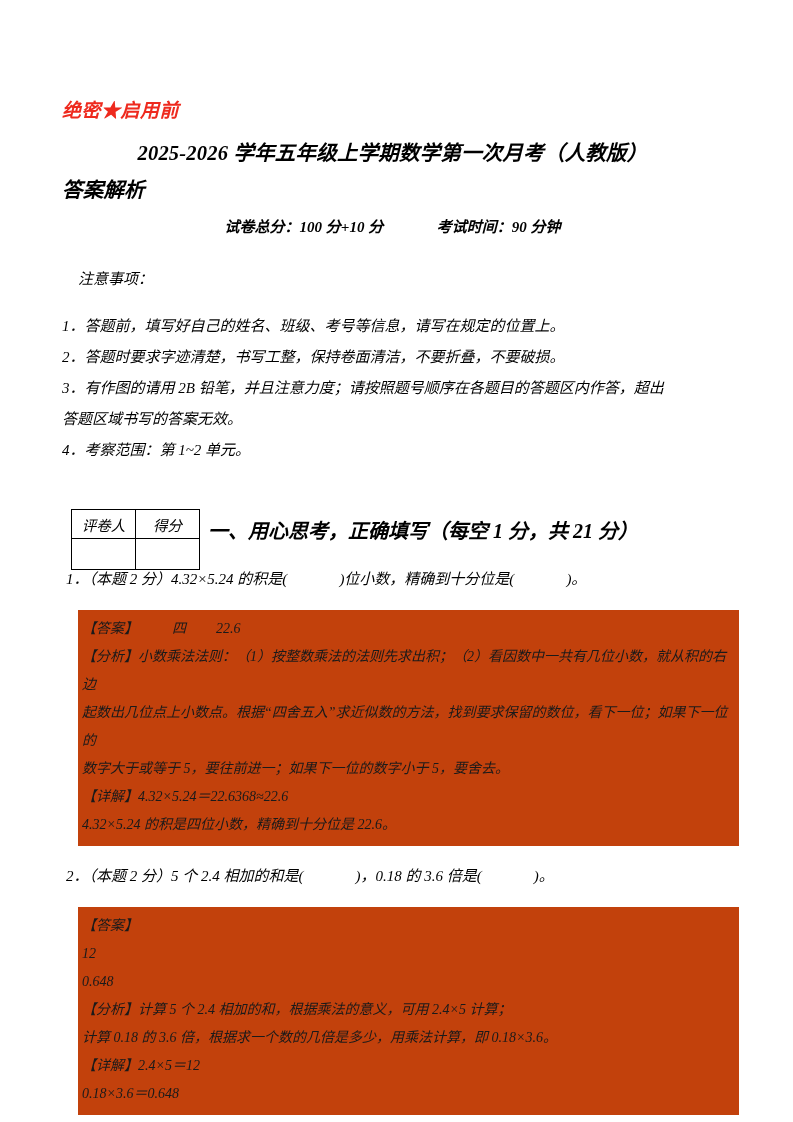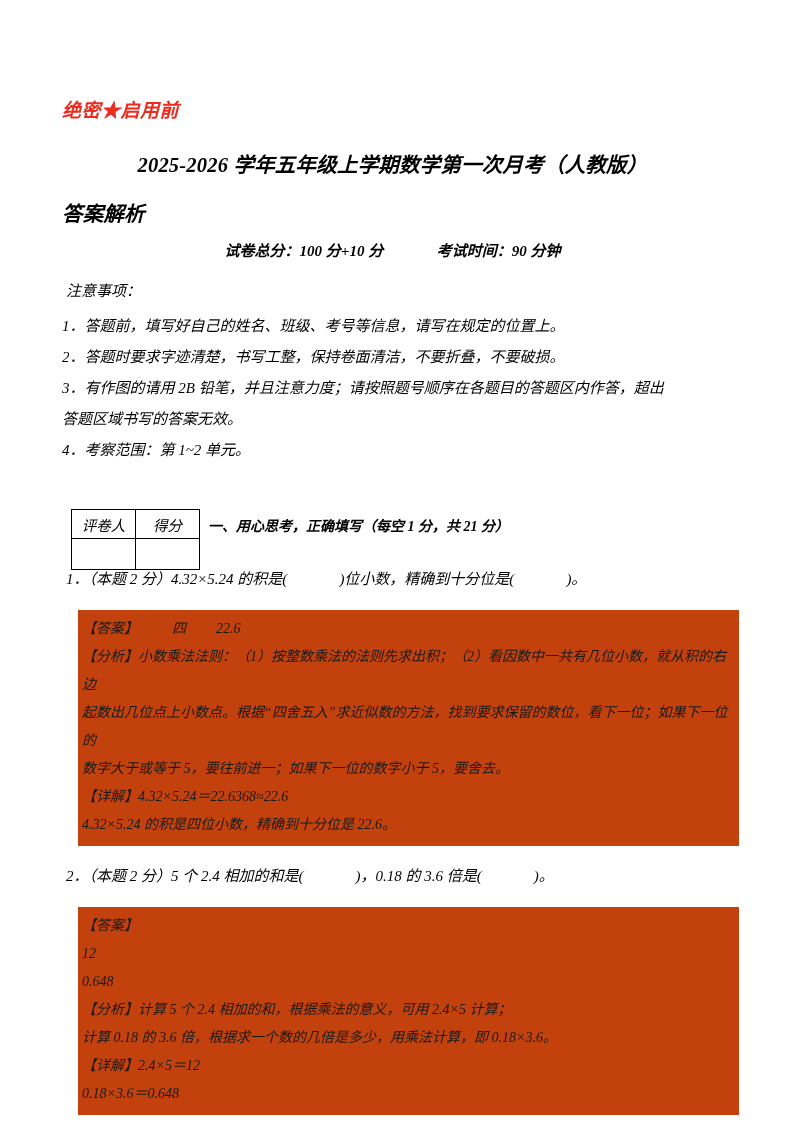--- a/index.html
+++ b/index.html
@@ -39,21 +39,21 @@
     letter-spacing: 0.5px;
     margin: 0;
     padding-top: 99px;
     line-height: 24px;
   }
   .doc-title {
     text-align: center;
     font-weight: bold;
     font-size: 20.5px;
     line-height: 33px;
-    margin: 16px;
+    margin: 4px;
     padding-top: 10px;
     letter-spacing: 0.2px;
   }
   .doc-subtitle {
     text-align: left;
     font-weight: bold;
     font-size: 20.5px;
     line-height: 33px;
     margin: 0;
     letter-spacing: 0.2px;
@@ -68,21 +68,21 @@
   }
   .score-line .gap {
     display: inline-block;
     width: 46px;
   }
 
   
   .notice-head {
     font-size: 15px;
     line-height: 31px;
-    margin: 4px;
+    margin: 16px;
     padding-top: 6px;
   }
   .notice-item {
     font-size: 15px;
     line-height: 31px;
     margin: 0;
   }
 
   
   .section-row {
@@ -106,21 +106,21 @@
     font-size: 14.5px;
     padding: 0;
   }
   .grade-table td.blank {
     height: 30px;
   }
   .section-heading {
     position: absolute;
     left: 146px;
     top: 22px;
-    font-size: 14px;
+    font-size: 20px;
     font-weight: bold;
     white-space: nowrap;
   }
 
   
   .question {
     font-size: 15px;
     line-height: 29px;
     margin: 0;
     padding-left: 4px;

